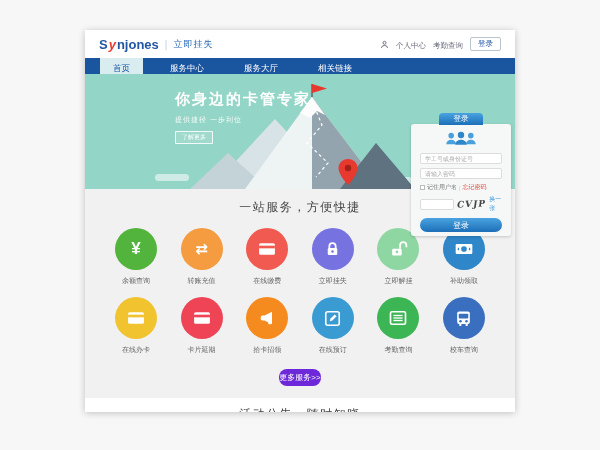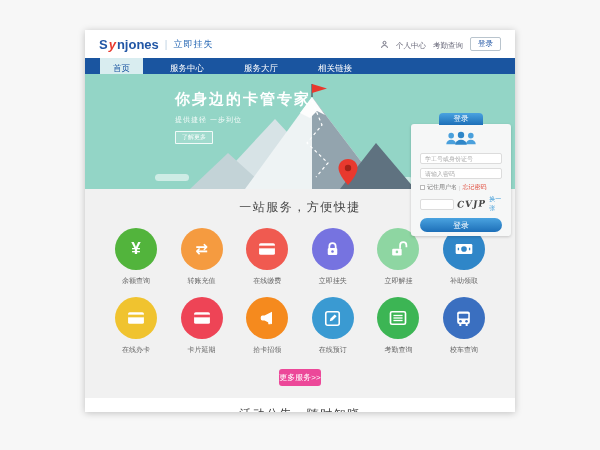--- a/index.html
+++ b/index.html
@@ -60,22 +60,22 @@
   .services { background:#f1f1f1; padding:10px 0 12px; }
   .sec-title { text-align:center; font-size:12px; color:#444; letter-spacing:1.5px; margin-bottom:12px; }
   .svc-grid { display:flex; justify-content:space-between; padding:0 22px; margin-bottom:11px; }
   .svc { width:58px; text-align:center; cursor:pointer; }
   .circle { width:42px; height:42px; border-radius:50%; margin:0 auto 6px; display:flex; align-items:center; justify-content:center; }
   .glyph { color:#fff; font-weight:bold; }
   .g-yuan { font-size:17px; }
   .g-arrows { font-size:15px; }
   .svc-label { font-size:7px; color:#666; }
   .more-wrap { text-align:center; margin-top:4px; }
-  .more-btn { display:inline-block; background:#ec4899; color:#fff; font-size:8px; padding:3px 0;
-              border-radius:3px; cursor:pointer; }
+  .more-btn { display:inline-block; background:#6d28d9; color:#fff; font-size:8px; padding:3px 0;
+              border-radius:8px; cursor:pointer; }
 
   
   .announce { background:#fff; padding:8px 0 0; }
 </style>
 </head>
 <body>
 
 <div class="canvas">
   <div class="site">
 

